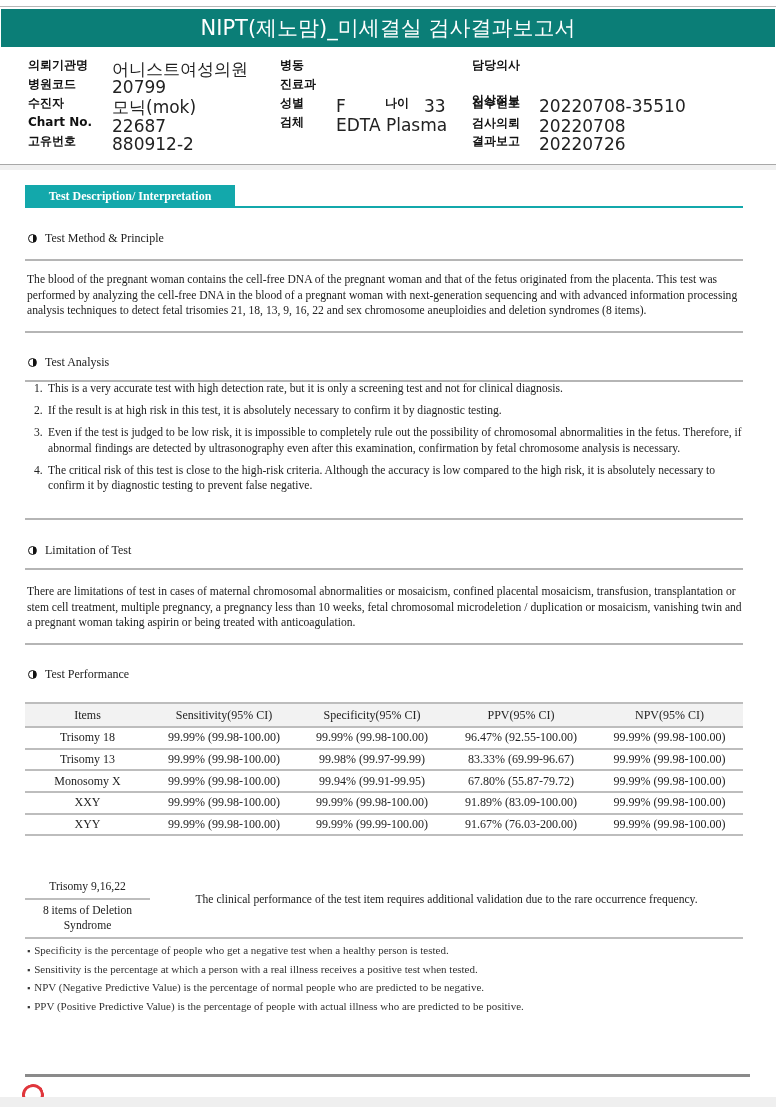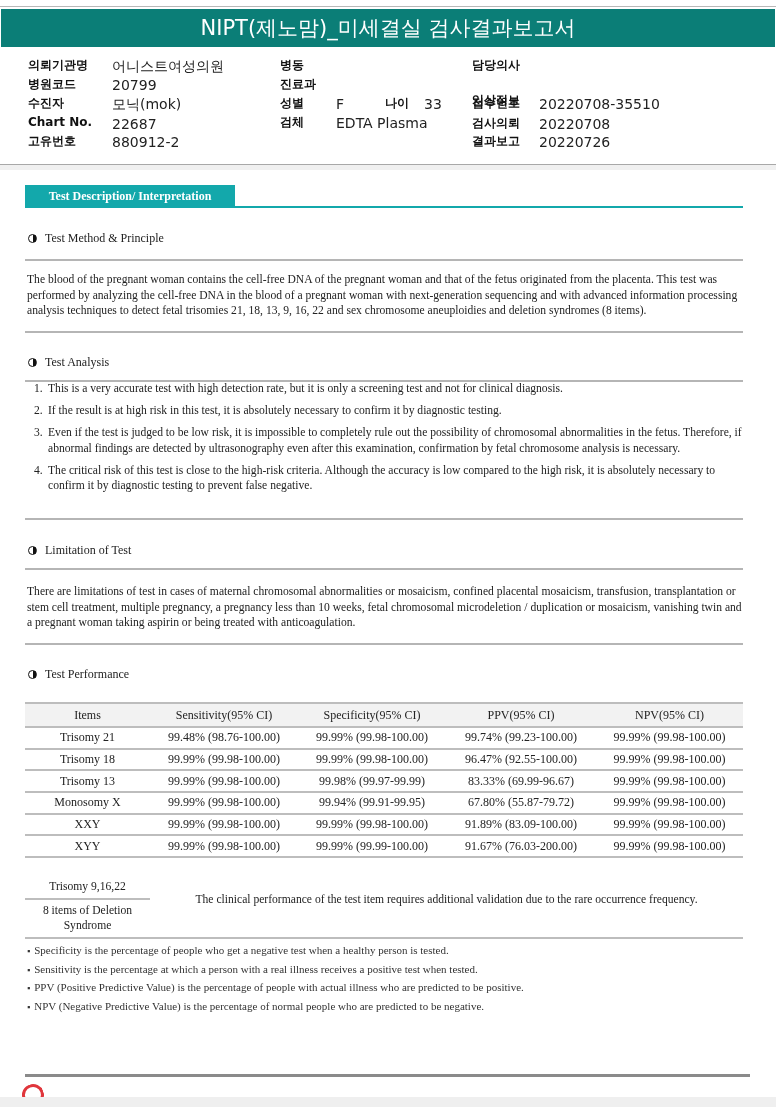--- a/index.html
+++ b/index.html
@@ -12,21 +12,21 @@
   .topline { position: absolute; left: 0; top: 0; width: 776px; height: 6px; background: #fff; border-bottom: 1px solid #b8b8b8; }
   .title-bar {
     position: absolute; left: 1px; top: 9px; width: 774px; height: 38px;
     background: #0b7e77; color: #fff;
     display: flex; align-items: center; justify-content: center;
     font-family: "DejaVu Sans", sans-serif; font-size: 21px; font-weight: normal;
     letter-spacing: 0px;
   }
   .info { position: absolute; left: 0; top: 52px; width: 776px; height: 100px; font-family: "DejaVu Sans", sans-serif; }
   .info .lbl { position: absolute; font-weight: bold; font-size: 12px; color: #111; }
-  .info .val { position: absolute; font-size: 14px; color: #222; }
+  .info .val { position: absolute; font-size: 17px; color: #222; }
   .sep-grey { position: absolute; left: 0; top: 164px; width: 776px; height: 1px; background: #a8a8a8; }
   .sep-band { position: absolute; left: 0; top: 165px; width: 776px; height: 5px; background: #f0f0f0; }
 
   .tab {
     position: absolute; left: 25px; top: 185px; width: 210px; height: 23px;
     background: #13a8ab; color: #fff;
     font-weight: bold; font-size: 12px;
     display: flex; align-items: center; justify-content: center;
   }
   .tab-line { position: absolute; left: 25px; top: 206px; width: 718px; height: 2px; background: #13a8ab; }
@@ -163,27 +163,20 @@
     <tr>
       <th>Items</th>
       <th>Sensitivity(95% CI)</th>
       <th>Specificity(95% CI)</th>
       <th>PPV(95% CI)</th>
       <th>NPV(95% CI)</th>
     </tr>
   </thead>
   <tbody>
     <tr>
-      <td>Trisomy 21</td>
-      <td>99.48% (98.76-100.00)</td>
-      <td>99.99% (99.98-100.00)</td>
-      <td>99.74% (99.23-100.00)</td>
-      <td>99.99% (99.98-100.00)</td>
-    </tr>
-    <tr>
       <td>Trisomy 18</td>
       <td>99.99% (99.98-100.00)</td>
       <td>99.99% (99.98-100.00)</td>
       <td>96.47% (92.55-100.00)</td>
       <td>99.99% (99.98-100.00)</td>
     </tr>
     <tr>
       <td>Trisomy 13</td>
       <td>99.99% (99.98-100.00)</td>
       <td>99.98% (99.97-99.99)</td>
@@ -217,22 +210,22 @@
 <div class="extra">
   <div class="i1">Trisomy 9,16,22</div>
   <div class="i1-line"></div>
   <div class="i2">8 items of Deletion Syndrome</div>
   <div class="note">The clinical performance of the test item requires additional validation due to the rare occurrence frequency.</div>
 </div>
 
 <ul class="defs">
   <li>Specificity is the percentage of people who get a negative test when a healthy person is tested.</li>
   <li>Sensitivity is the percentage at which a person with a real illness receives a positive test when tested.</li>
+  <li>NPV (Negative Predictive Value) is the percentage of normal people who are predicted to be negative.</li>
   <li>PPV (Positive Predictive Value) is the percentage of people with actual illness who are predicted to be positive.</li>
-  <li>NPV (Negative Predictive Value) is the percentage of normal people who are predicted to be negative.</li>
 </ul>
 
 <div class="footer-line"></div>
 <div class="logo">
   <span class="logo-mark"></span>
   <span class="logo-text">THERAGEN</span>
 </div>
 <div class="bottom-band"></div>
 
 </body></html>

